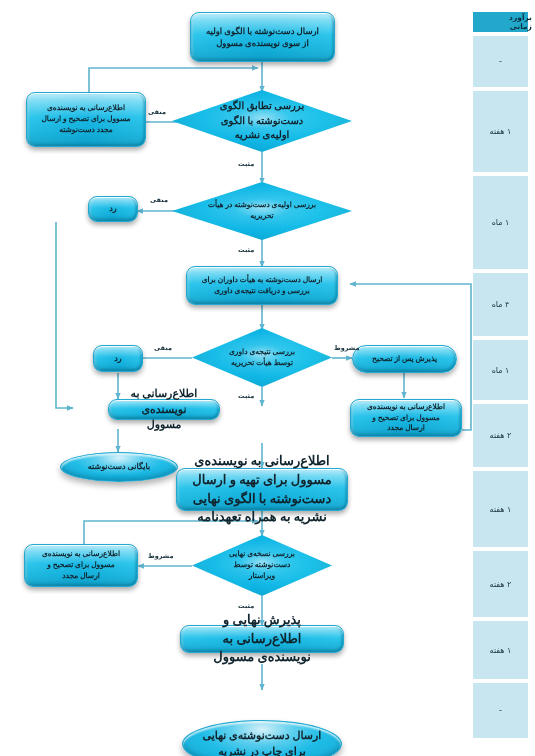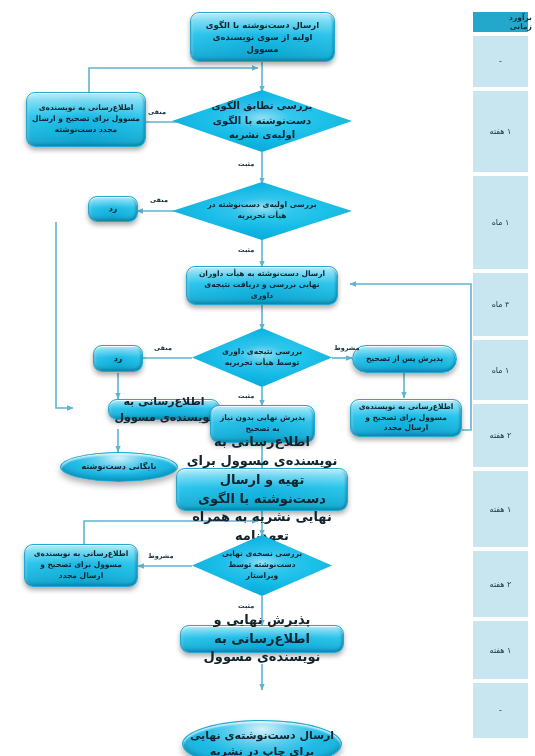--- a/index.html
+++ b/index.html
@@ -8,21 +8,21 @@
     width:535px;height:756px;position:relative;overflow:hidden;
   }
   #canvas{position:absolute;inset:0;width:535px;height:756px;}
   svg#wires{position:absolute;left:0;top:0;width:535px;height:756px;pointer-events:none;}
 
   
   .node{
     position:absolute;box-sizing:border-box;
     display:flex;align-items:center;justify-content:center;text-align:center;
     color:#10242e;font-weight:bold;line-height:1.45;
-    direction:rtl;padding:2px 5px;z-index:3;
+    direction:rtl;padding:2px 14px;z-index:3;font-family:Liberation Serif, serif;
   }
   .proc{
     border-radius:9px;
     background:
       linear-gradient(180deg,
         rgba(255,255,255,.70) 0%,
         rgba(190,240,252,.55) 16%,
         rgba(42,196,232,.10) 46%,
         rgba(0,150,190,.30) 76%,
         rgba(0,122,160,.42) 100%),
@@ -153,21 +153,21 @@
 
   <div class="node dec" style="left:172px;top:182px;width:180px;height:58px;font-size:7.5px;">
     <span class="dtxt">بررسی اولیه‌ی دست‌نوشته در هیأت تحریریه</span>
   </div>
 
   <div class="node proc" style="left:88px;top:196px;width:50px;height:26px;font-size:8px;">
     <span>رد</span>
   </div>
 
   <div class="node proc" style="left:186px;top:266px;width:152px;height:39px;font-size:7.5px;">
-    <span>ارسال دست‌نوشته به هیأت داوران نهایی بررسی و دریافت نتیجه‌ی داوری</span>
+    <span>ارسال دست‌نوشته به هیأت داوران برای بررسی و دریافت نتیجه‌ی داوری</span>
   </div>
 
   <div class="node dec" style="left:192px;top:328px;width:140px;height:59px;font-size:7.5px;">
     <span class="dtxt">بررسی نتیجه‌ی داوری توسط هیأت تحریریه</span>
   </div>
 
   <div class="node proc" style="left:93px;top:345px;width:50px;height:27px;font-size:8px;">
     <span>رد</span>
   </div>
 
@@ -176,23 +176,20 @@
   </div>
 
   <div class="node proc" style="left:350px;top:399px;width:112px;height:38px;font-size:7.5px;">
     <span>اطلاع‌رسانی به نویسنده‌ی مسوول برای تصحیح و ارسال مجدد</span>
   </div>
 
   <div class="node proc" style="left:72px;top:399px;width:112px;height:21px;font-size:11px;margin-left:36px;">
     <span>اطلاع‌رسانی به نویسنده‌ی مسوول</span>
   </div>
 
-  <div class="node proc" style="left:210px;top:405px;width:105px;height:38px;font-size:7.5px;">
-    <span>پذیرش نهایی بدون نیاز به تصحیح</span>
-  </div>
 
   <div class="node term" style="left:60px;top:452px;width:118px;height:30px;font-size:8px;">
     <span>بایگانی دست‌نوشته</span>
   </div>
 
   <div class="node proc" style="left:176px;top:468px;width:172px;height:43px;font-size:13px;">
     <span>اطلاع‌رسانی به نویسنده‌ی مسوول برای تهیه و ارسال دست‌نوشته با الگوی نهایی نشریه به همراه تعهدنامه</span>
   </div>
 
   <div class="node dec" style="left:192px;top:535px;width:140px;height:61px;font-size:7.5px;">

